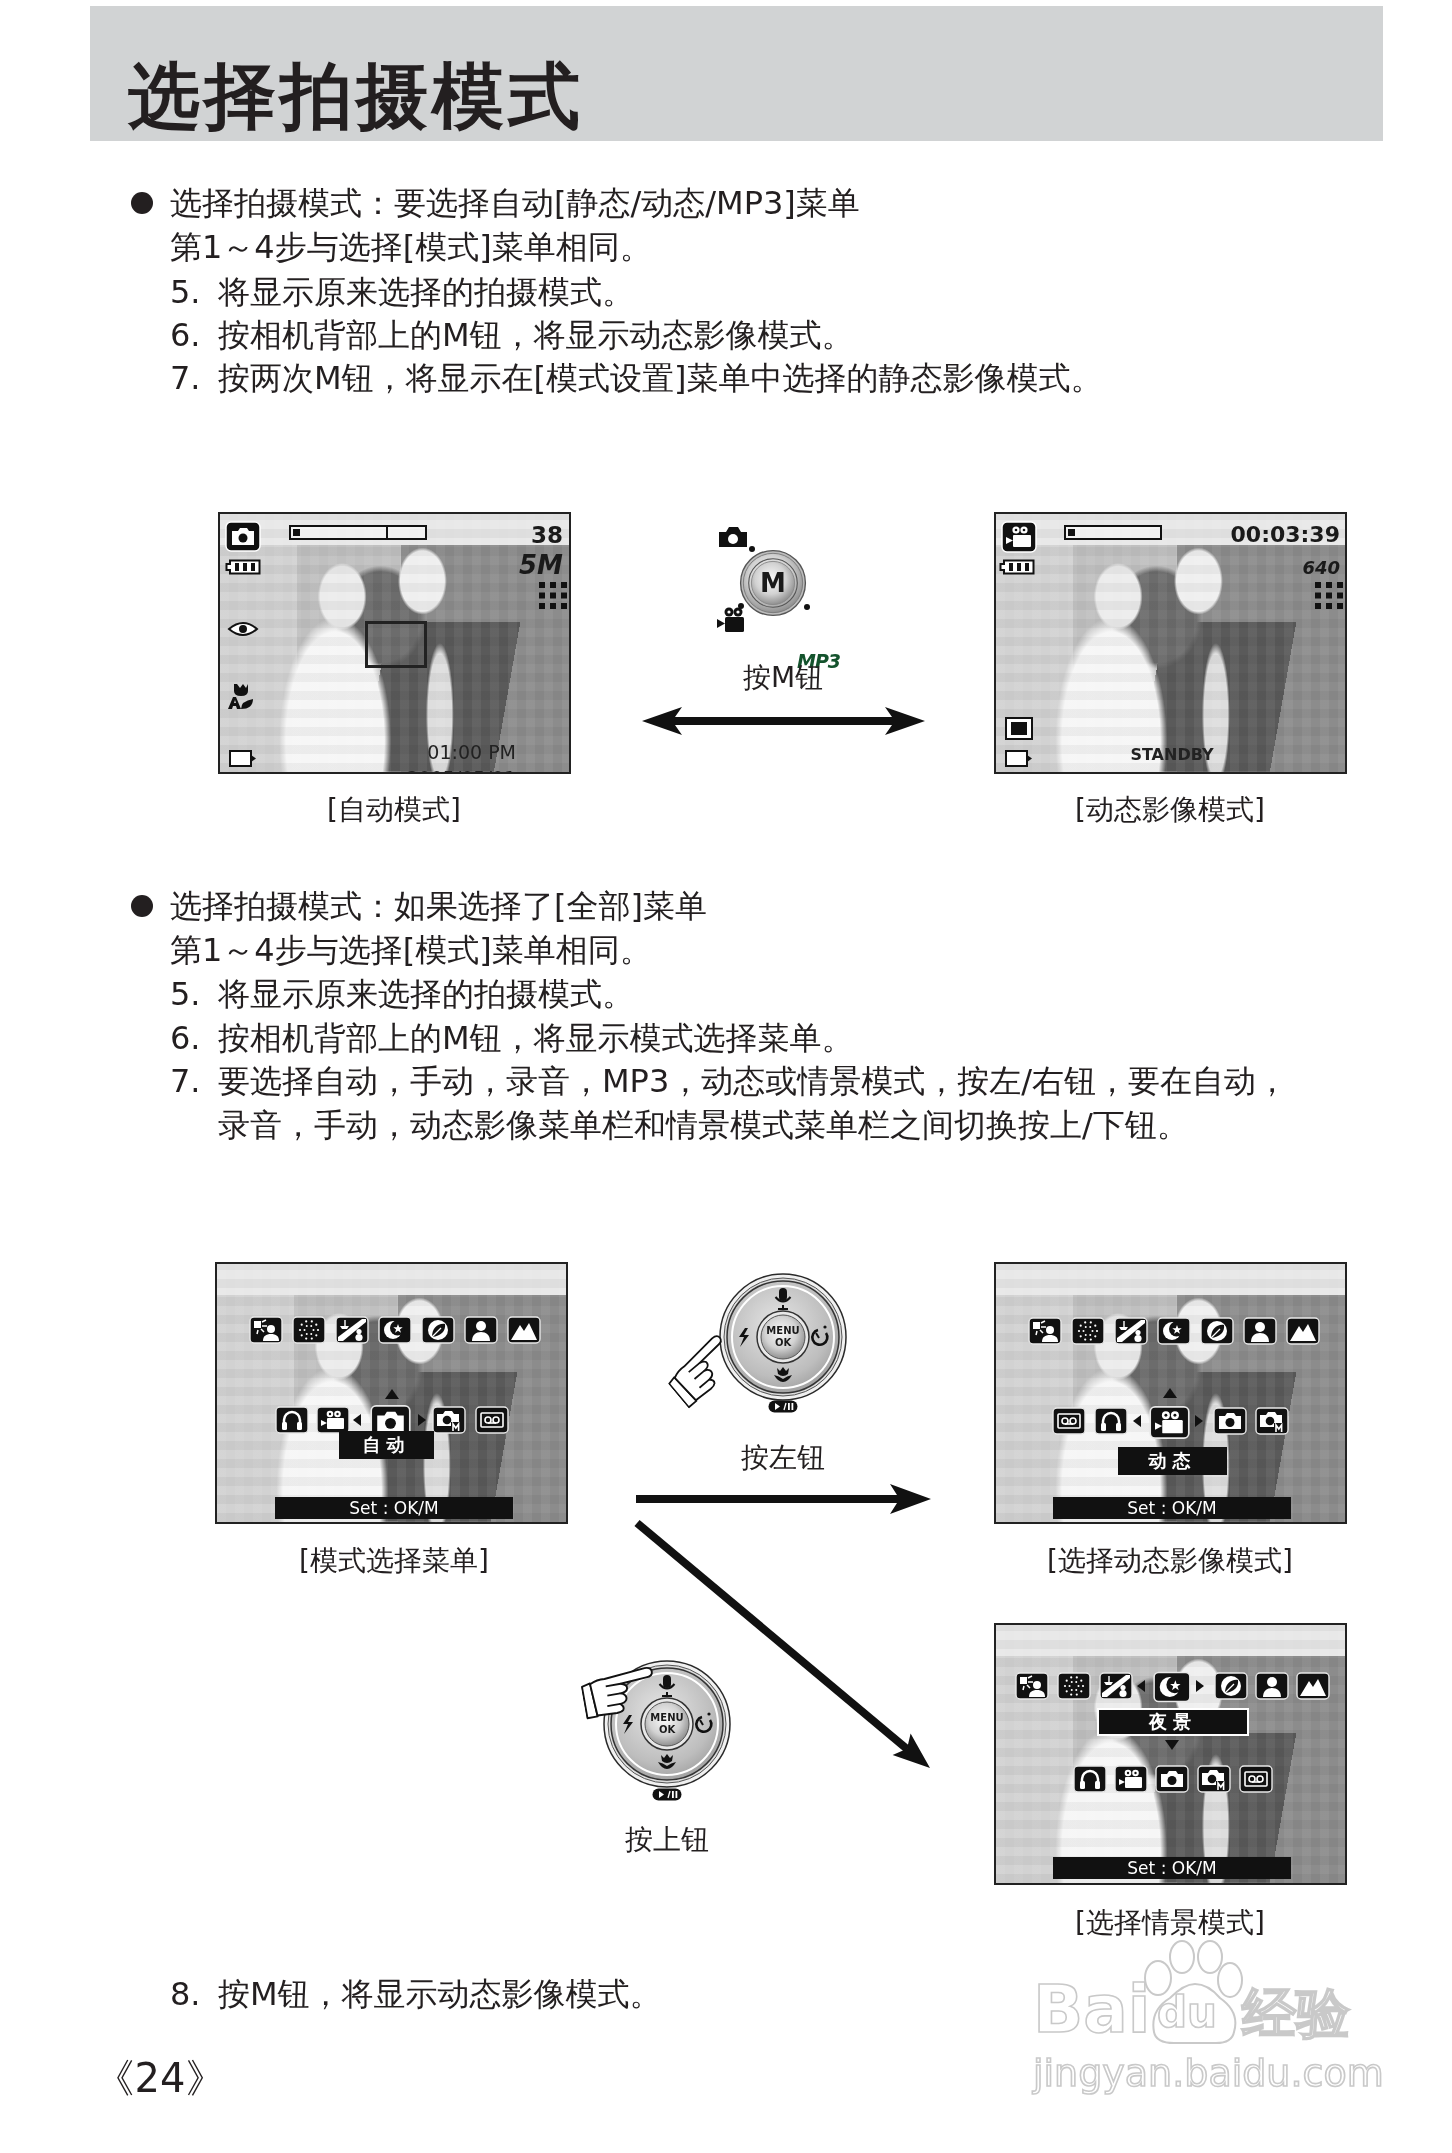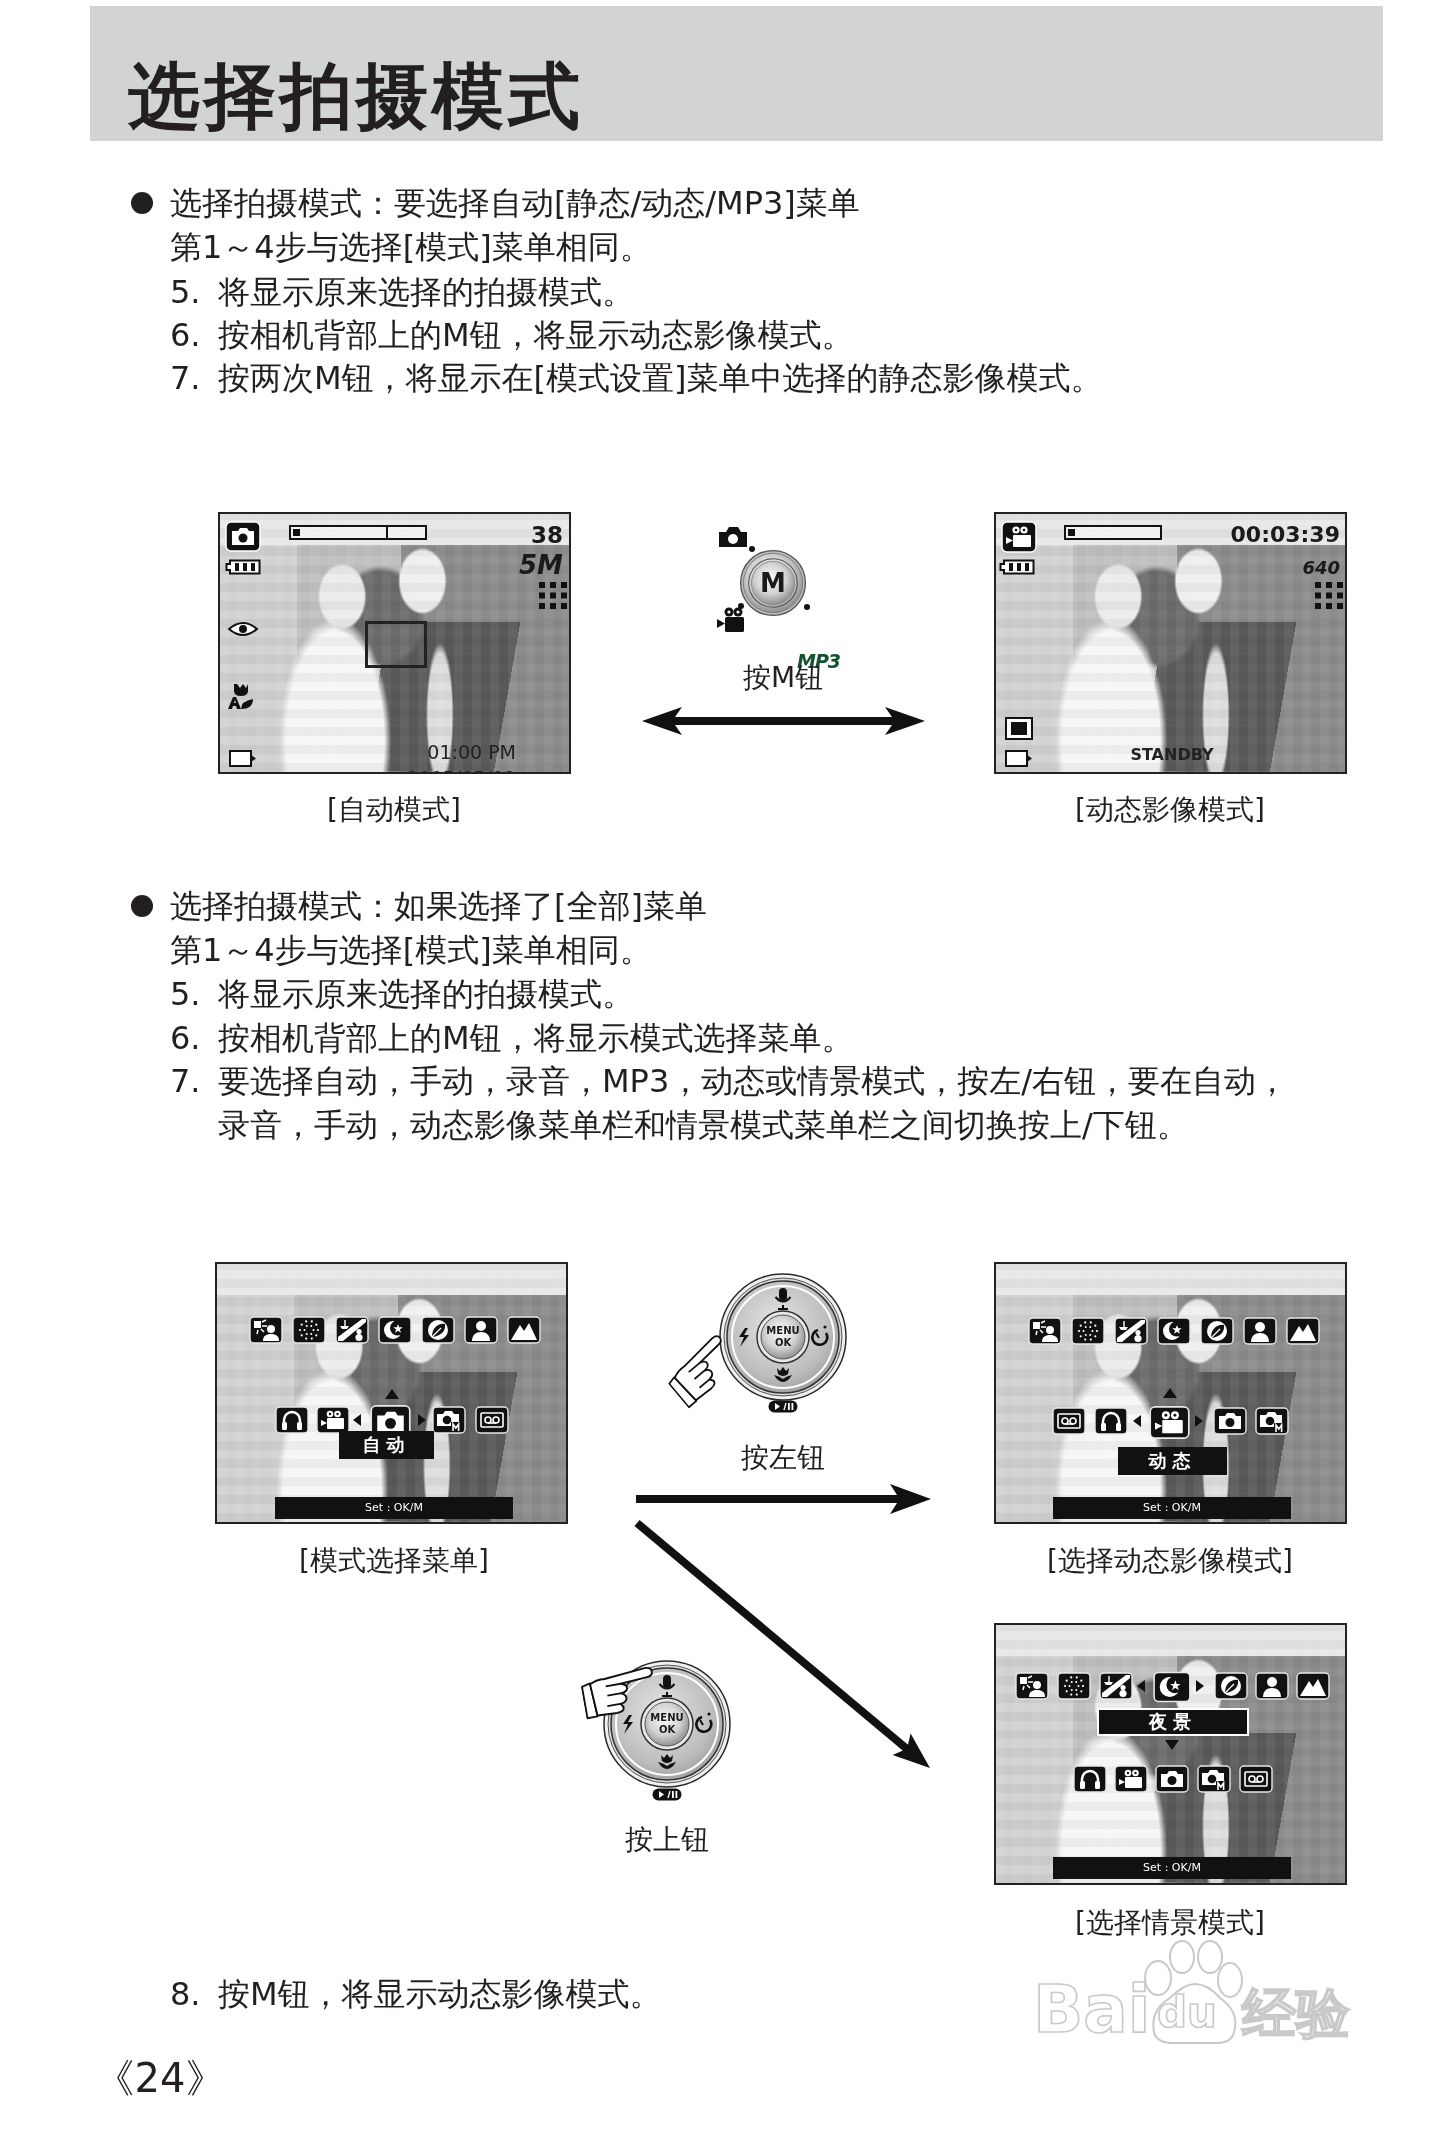--- a/index.html
+++ b/index.html
@@ -32,21 +32,21 @@
   .num-r{position:absolute;font-weight:bold;color:#1a1a1a;white-space:nowrap;text-align:right;}
   .pbar{position:absolute;height:15px;box-sizing:border-box;border:2px solid #111;background:rgba(255,255,255,.55);}
   .pbar .fill{position:absolute;left:2px;top:2px;width:7px;height:7px;background:#111;}
   .pbar .div{position:absolute;top:0;width:2px;height:11px;background:#111;}
   .focus{position:absolute;box-sizing:border-box;border:3px solid #222;}
   .stamp{position:absolute;font-size:19px;line-height:24px;color:#222;white-space:nowrap;text-align:right;margin-top:20px;}
   .mi{position:absolute;width:34px;height:28px;}
   .mi.sel{width:41px;height:37px;}
   .lbl{position:absolute;height:28px;background:#111;color:#fff;font-size:18px;font-weight:bold;line-height:28px;text-align:center;letter-spacing:6px;box-sizing:border-box;}
   .lbl.bordered{border:2px solid #fff;line-height:24px;}
-  .setbar{position:absolute;width:238px;height:22px;background:#111;color:#fff;font-size:11px;line-height:22px;text-align:center;white-space:nowrap;}
+  .setbar{position:absolute;width:238px;height:22px;background:#111;color:#fff;font-size:17px;line-height:22px;text-align:center;white-space:nowrap;}
   .tri{position:absolute;width:0;height:0;}
   .tri-l{border-top:6px solid transparent;border-bottom:6px solid transparent;border-right:8px solid #111;}
   .tri-r{border-top:6px solid transparent;border-bottom:6px solid transparent;border-left:8px solid #111;}
   .tri-u{border-left:7px solid transparent;border-right:7px solid transparent;border-bottom:10px solid #111;}
   .tri-d{border-left:7px solid transparent;border-right:7px solid transparent;border-top:10px solid #111;}
 
   .dot{position:absolute;width:6px;height:6px;border-radius:50%;background:#111;}
   .mkey{position:absolute;width:60px;text-align:center;font-size:26px;line-height:30px;font-weight:bold;color:#1a1a1a;}
   .mp3{position:absolute;font-size:19px;line-height:22px;font-style:italic;font-weight:bold;color:#14532d;letter-spacing:-1px;margin-top:37px;}
   .menuok{position:absolute;width:40px;text-align:center;font-size:10px;line-height:12px;font-weight:bold;color:#1a1a1a;}
@@ -544,13 +544,14 @@
     <g fill="#fff" stroke="#c9c9c9" stroke-width="2">
       <ellipse cx="18" cy="38" rx="13" ry="17"></ellipse>
       <ellipse cx="42" cy="17" rx="12" ry="16"></ellipse>
       <ellipse cx="70" cy="17" rx="12" ry="16"></ellipse>
       <ellipse cx="90" cy="40" rx="12" ry="17"></ellipse>
       <path d="M14 92 Q10 70 30 58 Q44 44 55 44 Q68 44 80 58 Q100 72 94 92 Q92 103 76 103 L34 103 Q16 103 14 92 Z"></path>
     </g>
   </svg>
   <div class="wm-t" style="left:127px;top:48px;font-size:42px;line-height:50px">du</div>
   <div class="wm-t" style="left:212px;top:42px;font-size:54px;line-height:64px">经验</div>
+  <div class="wm-t" style="left:3px;top:110px;font-size:38px;line-height:46px;font-weight:normal">jingyan.baidu.com</div>
 </div>
 
 </body></html>

